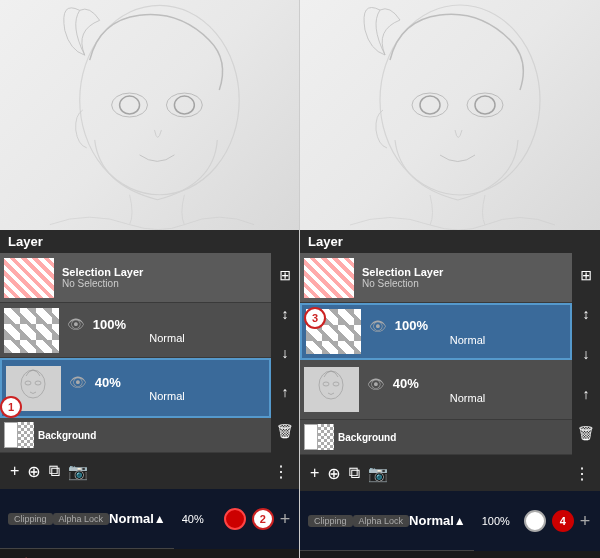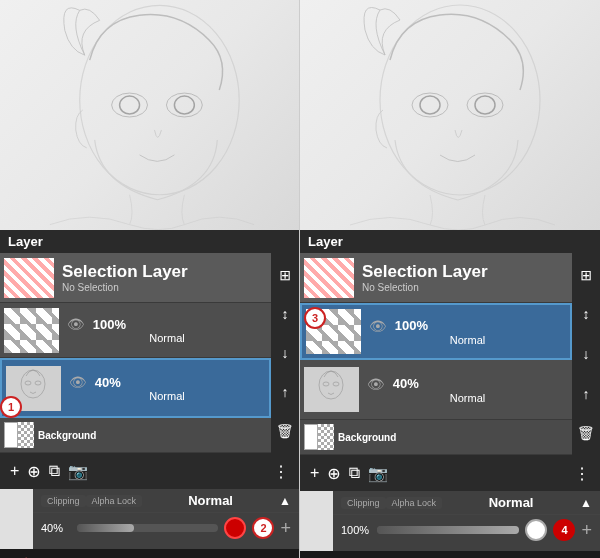--- a/index.html
+++ b/index.html
@@ -130,21 +130,21 @@
 
     .layer-info {
       flex: 1;
       display: flex;
       flex-direction: column;
       padding: 2px 4px;
     }
 
     .layer-name {
       color: #fff;
-      font-size: 17px;
+      font-size: 11px;
       font-weight: bold;
     }
 
     .layer-sub {
       color: #ccc;
       font-size: 10px;
     }
 
     .layer-opacity {
       color: #fff;
@@ -196,26 +196,25 @@
       color: #fff;
       font-size: 16px;
       cursor: pointer;
       padding: 2px 4px;
       display: flex;
       align-items: center;
       justify-content: center;
     }
 
     .bottom-bar {
-      background: #404040;
+      background: #0f172a;
       height: 60px;
       display: flex;
-      flex-direction: column;
+      flex-direction: row;
       flex-shrink: 0;
-      margin-left: 33px;
     }
 
     .bottom-bar-top {
       display: flex;
       align-items: center;
       justify-content: space-around;
       padding: 4px 8px;
       border-bottom: 1px solid #444;
     }
 

